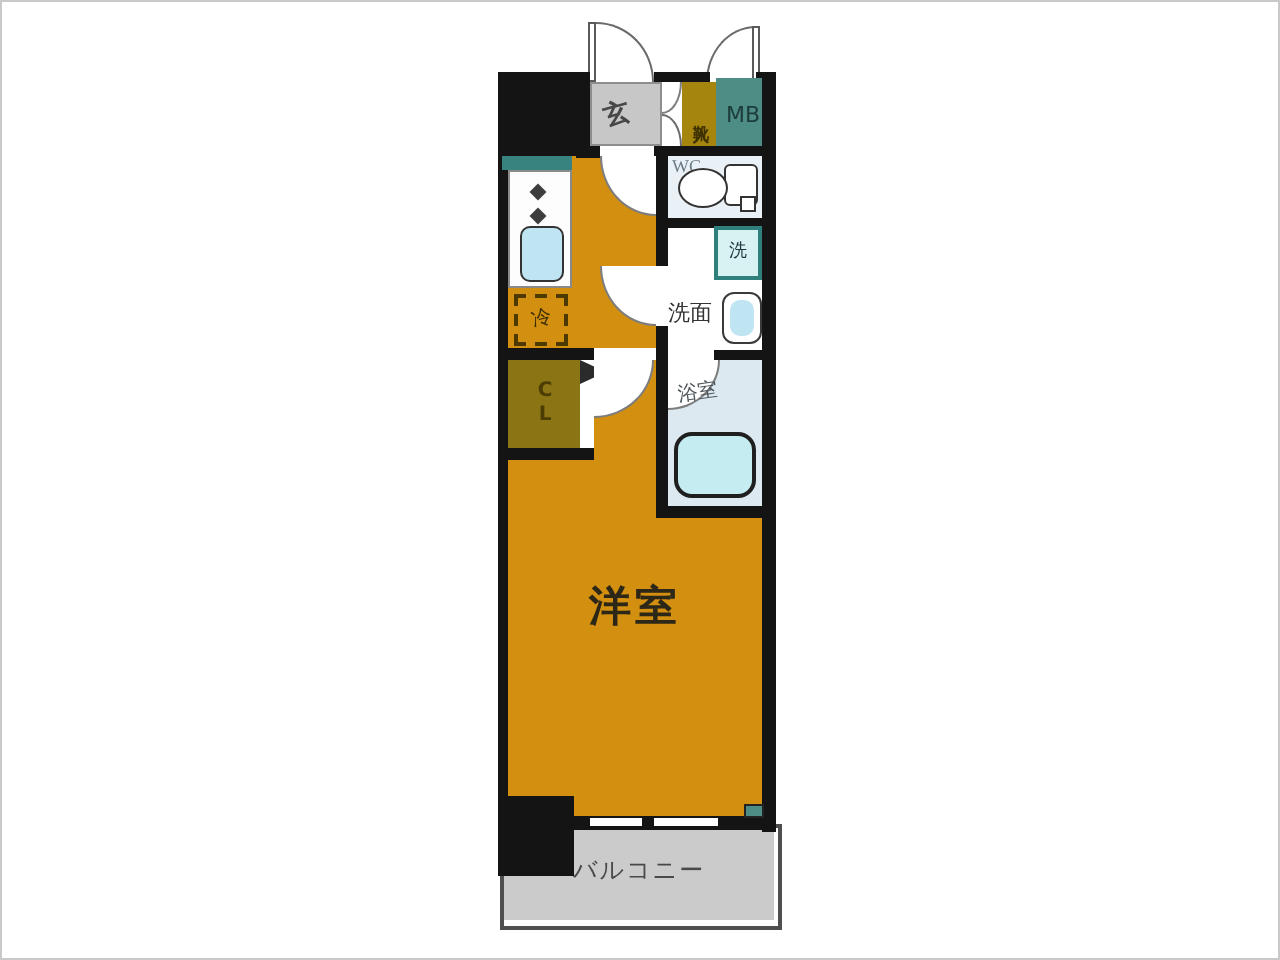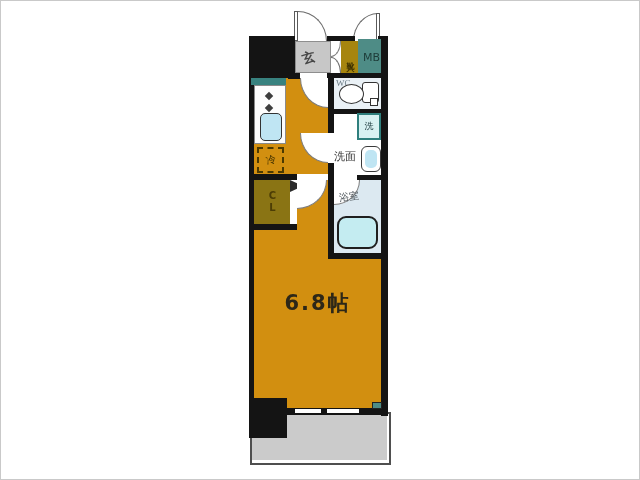--- a/index.html
+++ b/index.html
@@ -28,20 +28,21 @@
 </style>
 </head>
 <body>
 
 <div class="stage">
 
   <div class="abs" style="left:253px;top:40px;width:127px;height:367px;background:var(--room-orange);"></div>
 
   <div class="abs" style="left:249px;top:411px;width:141px;height:53px;border:2px solid #4f4f4f;background:#fff;"></div>
   <div class="abs" style="left:251px;top:413px;width:135px;height:46px;background:var(--balcony-gray);"></div>
+  <div class="abs lbl" style="left:251px;top:428px;width:135px;text-align:center;font-size:12px;color:#494949;letter-spacing:1px;">バルコニー</div>
 
   <div class="abs leaf" style="left:293px;top:10px;width:4px;height:30px;"></div>
   <div class="abs arc arc-tr" style="left:297px;top:10px;width:29px;height:30px;"></div>
   <div class="abs arc arc-tl" style="left:352px;top:12px;width:25px;height:28px;"></div>
   <div class="abs leaf" style="left:375px;top:12px;width:4px;height:28px;"></div>
 
   <div class="abs wall" style="left:248px;top:35px;width:46px;height:42px;"></div>
   <div class="abs wall" style="left:326px;top:35px;width:28px;height:5px;"></div>
   <div class="abs wall" style="left:377px;top:35px;width:10px;height:8px;"></div>
 
@@ -110,21 +111,21 @@
   <div class="abs white" style="left:333px;top:174px;width:23px;height:5px;"></div>
   <div class="abs" style="left:333px;top:179px;width:47px;height:73px;background:var(--bath-floor);"></div>
   <div class="abs arc arc-br" style="left:333px;top:179px;width:26px;height:25px;"></div>
   <div class="abs lbl" style="left:338px;top:191px;font-size:10px;color:#4e565c;transform:rotate(-8deg);">浴室</div>
   <div class="abs" style="left:336px;top:215px;width:41px;height:33px;border:2px solid #1f1f1f;border-radius:9px;background:var(--tub-cyan);"></div>
   <div class="abs wall" style="left:327px;top:252px;width:60px;height:6px;"></div>
 
   <div class="abs wall" style="left:380px;top:35px;width:7px;height:380px;"></div>
 
   <div class="abs room-title" style="left:253px;top:290px;">
-    <div>6.8帖</div>
+    <div>洋室</div>
   </div>
 
   <div class="abs wall" style="left:286px;top:407px;width:101px;height:7px;"></div>
   <div class="abs white" style="left:294px;top:408px;width:64px;height:4px;"></div>
   <div class="abs wall" style="left:320px;top:408px;width:6px;height:4px;"></div>
   <div class="abs" style="left:371px;top:401px;width:10px;height:7px;background:var(--meter-teal);border:1px solid #222;"></div>
   <div class="abs wall" style="left:248px;top:397px;width:38px;height:40px;"></div>
 
 </div>
 

